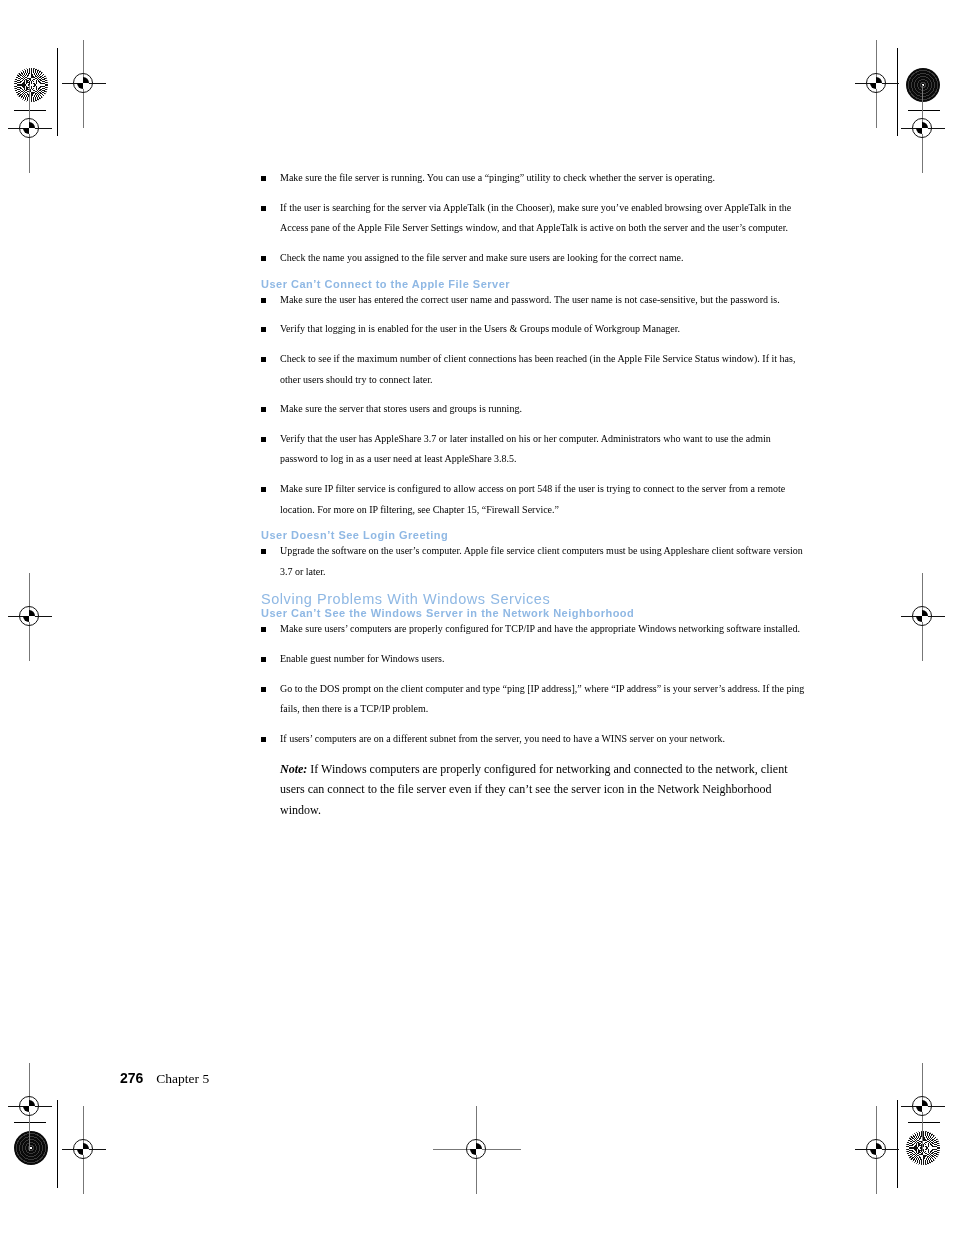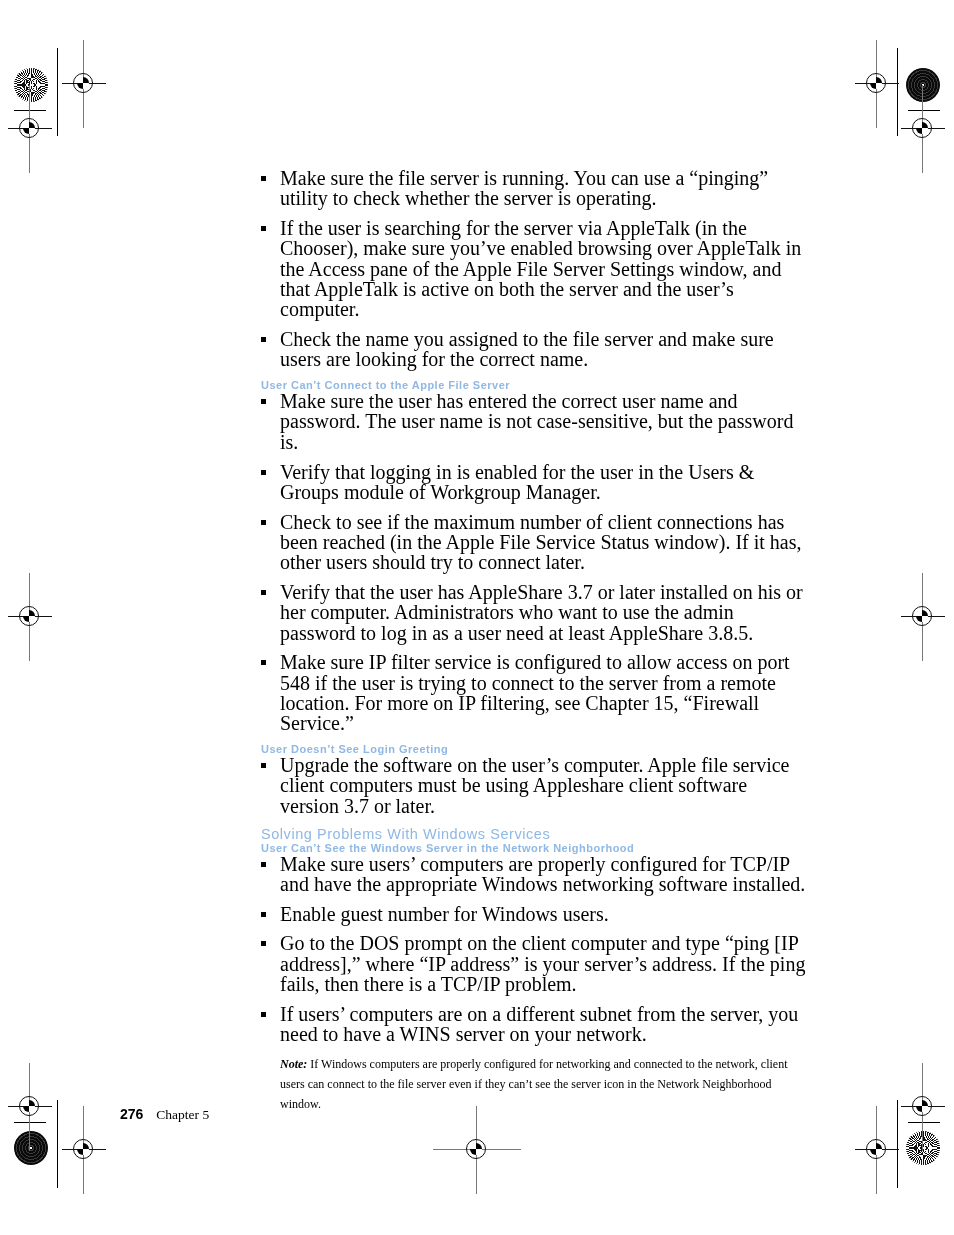--- a/index.html
+++ b/index.html
@@ -110,21 +110,21 @@
   }
 
   ul.bullets {
     list-style: none;
     margin: 0;
     padding: 0;
   }
   ul.bullets li {
     position: relative;
     padding-left: 19px;
-    font-size: 20px;
+    font-size: 10px;
     line-height: 20.3px;
     margin-bottom: 9.5px;
     text-align: left;
   }
   ul.bullets li::before {
     content: "";
     position: absolute;
     left: 0;
     top: 8px;
     width: 5px;
@@ -146,21 +146,21 @@
   
   .gap-before-h2 { margin-top: 17px; }
   .gap-after-h2  { margin-top: 6px; }
   .gap-before-h1 { margin-top: 30px; }
   .gap-after-h1  { margin-top: 16px; }
 
   
   .footer {
     position: absolute;
     left: 120px;
-    top: 1062px;
+    top: 1026px;
     display: flex;
     align-items: baseline;
     gap: 13px;
   }
   .footer .page-num {
     font-family: "Liberation Sans", sans-serif;
     font-weight: bold;
     font-size: 14px;
     color: #000;
   }
@@ -270,20 +270,21 @@
     <li>If the user is searching for the server via AppleTalk (in the Chooser), make sure you’ve enabled browsing over AppleTalk in the Access pane of the Apple File Server Settings window, and that AppleTalk is active on both the server and the user’s computer.</li>
     <li>Check the name you assigned to the file server and make sure users are looking for the correct name.</li>
   </ul>
 
   <h2 class="sub-title gap-before-h2">User Can’t Connect to the Apple File Server</h2>
 
   <ul class="bullets gap-after-h2">
     <li>Make sure the user has entered the correct user name and password. The user name is not case-sensitive, but the password is.</li>
     <li>Verify that logging in is enabled for the user in the Users &amp; Groups module of Workgroup Manager.</li>
     <li>Check to see if the maximum number of client connections has been reached (in the Apple File Service Status window). If it has, other users should try to connect later.</li>
+    <li>Make sure the server that stores users and groups is running.</li>
     <li>Verify that the user has AppleShare 3.7 or later installed on his or her computer. Administrators who want to use the admin password to log in as a user need at least AppleShare 3.8.5.</li>
     <li>Make sure IP filter service is configured to allow access on port 548 if the user is trying to connect to the server from a remote location. For more on IP filtering, see Chapter 15, “Firewall Service.”</li>
   </ul>
 
   <h2 class="sub-title gap-before-h2">User Doesn’t See Login Greeting</h2>
 
   <ul class="bullets gap-after-h2">
     <li>Upgrade the software on the user’s computer. Apple file service client computers must be using Appleshare client software version 3.7 or later.</li>
   </ul>
 

